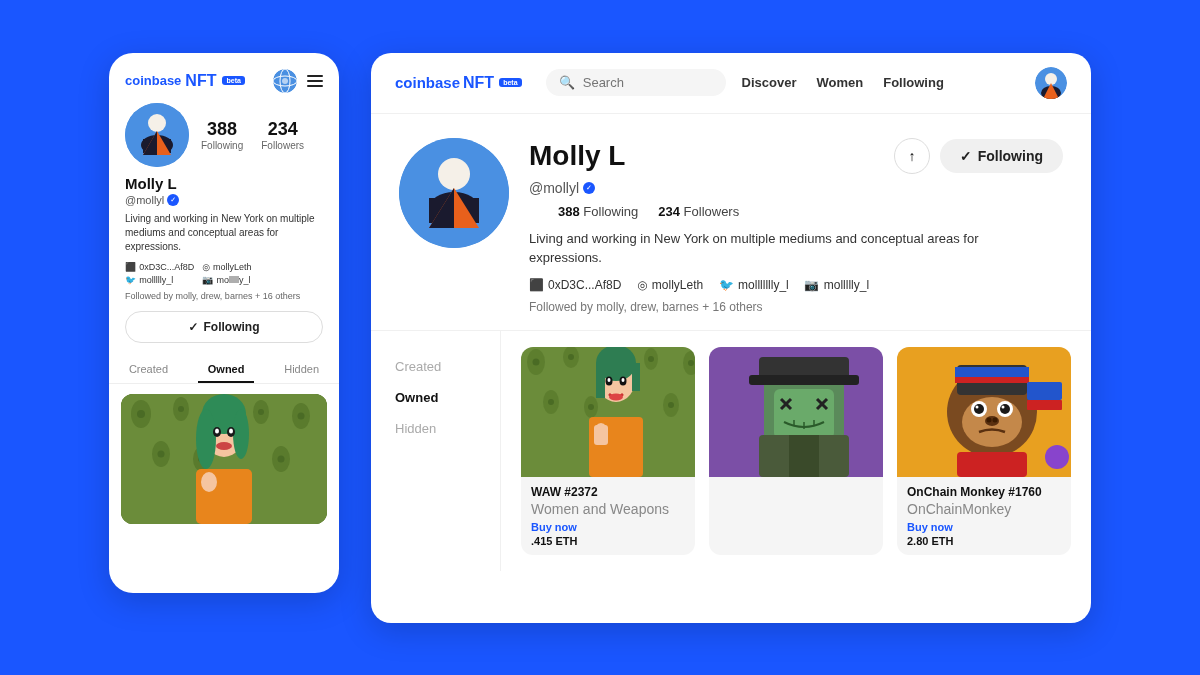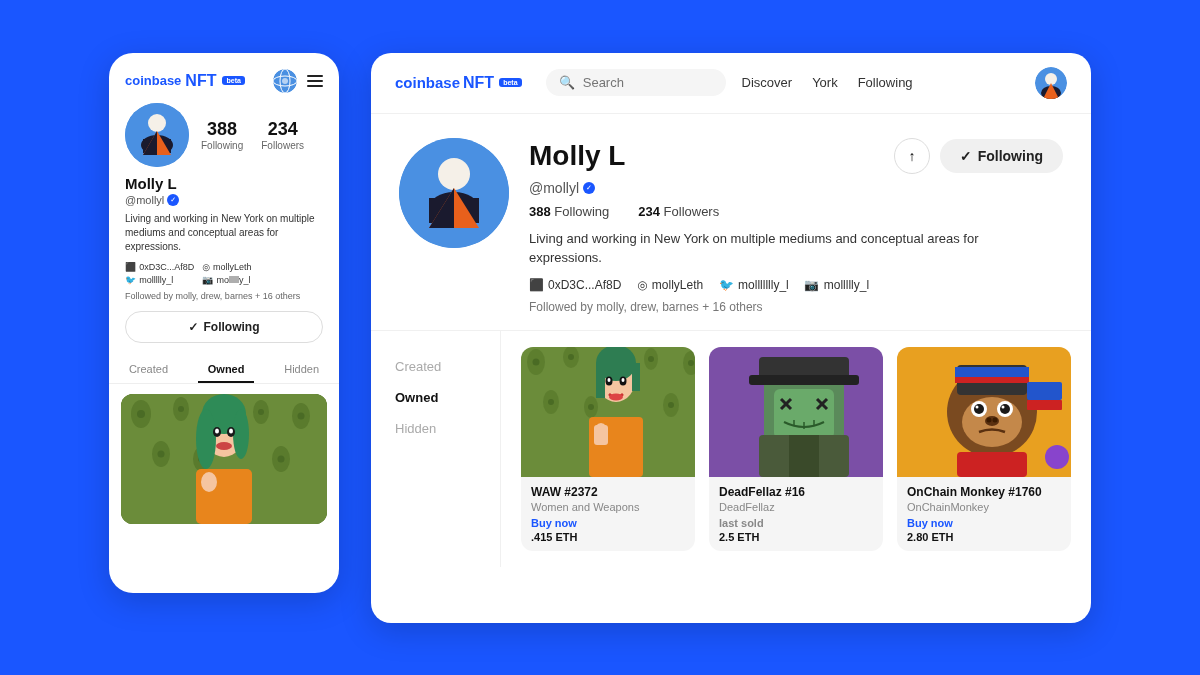--- a/index.html
+++ b/index.html
@@ -279,21 +279,21 @@
     }
     .nav-links {
       display: flex;
       gap: 20px;
       align-items: center;
       flex: 1;
     }
     .nav-link {
       font-size: 13px;
       color: #333;
-      font-weight: 400;
+      font-weight: 700;
       cursor: pointer;
     }
     .desktop-avatar-nav {
       width: 32px;
       height: 32px;
       border-radius: 50%;
       overflow: hidden;
       margin-left: auto;
       flex-shrink: 0;
     }
@@ -361,22 +361,23 @@
     .desktop-handle {
       font-size: 14px;
       color: #555;
       margin-bottom: 8px;
       display: flex;
       align-items: center;
       gap: 4px;
     }
     .desktop-stats {
       display: flex;
-      gap: 29px;
+      gap: 20px;
       margin-bottom: 10px;
+      margin-left: 29px;
     }
     .desktop-stat {
       font-size: 13px;
       color: #444;
     }
     .desktop-stat strong {
       color: #111;
       font-weight: 700;
     }
     .desktop-bio {
@@ -448,21 +449,21 @@
     .nft-info {
       padding: 8px 10px;
     }
     .nft-title {
       font-size: 12px;
       font-weight: 700;
       color: #111;
       margin-bottom: 2px;
     }
     .nft-collection {
-      font-size: 11px;
+      font-size: 14px;
       color: #888;
       margin-bottom: 4px;
     }
     .nft-action {
       font-size: 11px;
       font-weight: 600;
       color: #1A56FF;
       margin-bottom: 2px;
     }
     .nft-price {
@@ -627,21 +628,21 @@
         <span class="desktop-logo-text">coinbase</span>
         <span class="mobile-logo-nft">NFT</span>
         <sup class="beta-badge">beta</sup>
       </div>
       <div class="search-bar">
         <span class="search-icon">🔍</span>
         <input class="search-input" type="text" placeholder="Search" style="">
       </div>
       <div class="nav-links">
         <span class="nav-link">Discover</span>
-        <span class="nav-link">York</span>
+        <span class="nav-link">Women</span>
         <span class="nav-link">Following</span>
       </div>
       <div class="desktop-avatar-nav">
         <svg viewBox="0 0 32 32" width="32" height="32">
           <circle cx="16" cy="16" r="16" fill="#4A90E2"></circle>
           <circle cx="16" cy="12" r="6" fill="#f5f0e8"></circle>
           <ellipse cx="16" cy="26" rx="10" ry="7" fill="#1a1a2e"></ellipse>
           <polygon points="16,16 8,32 24,32" fill="#E8601C"></polygon>
         </svg>
       </div>
@@ -790,26 +791,20 @@
 
                 <path d="M75,75 Q95,85 115,75" stroke="#2a5a2a" stroke-width="2" fill="none"></path>
                 <line x1="85" y1="73" x2="85" y2="79" stroke="#2a5a2a" stroke-width="1.5"></line>
                 <line x1="95" y1="75" x2="95" y2="82" stroke="#2a5a2a" stroke-width="1.5"></line>
                 <line x1="105" y1="73" x2="105" y2="79" stroke="#2a5a2a" stroke-width="1.5"></line>
 
                 <rect x="50" y="88" width="90" height="42" fill="#4a5a3a" rx="4"></rect>
                 <rect x="80" y="88" width="30" height="42" fill="#3a4a2a"></rect>
               </svg>
             </div>
-            <div class="nft-info">
-              <div class="nft-title">DeadFellaz #16</div>
-              <div class="nft-collection">DeadFellaz</div>
-              <div class="nft-action" style="color:#888;">last sold</div>
-              <div class="nft-price">2.5 ETH</div>
-            </div>
           </div>
 
           <div class="nft-card">
             <div class="nft-image">
               <svg viewBox="0 0 190 130" width="190" height="130">
                 <rect width="190" height="130" fill="#E8A020"></rect>
 
                 <circle cx="95" cy="65" r="45" fill="#7a4a20"></circle>
 
                 <rect x="60" y="18" width="70" height="30" fill="#333" rx="4"></rect>

